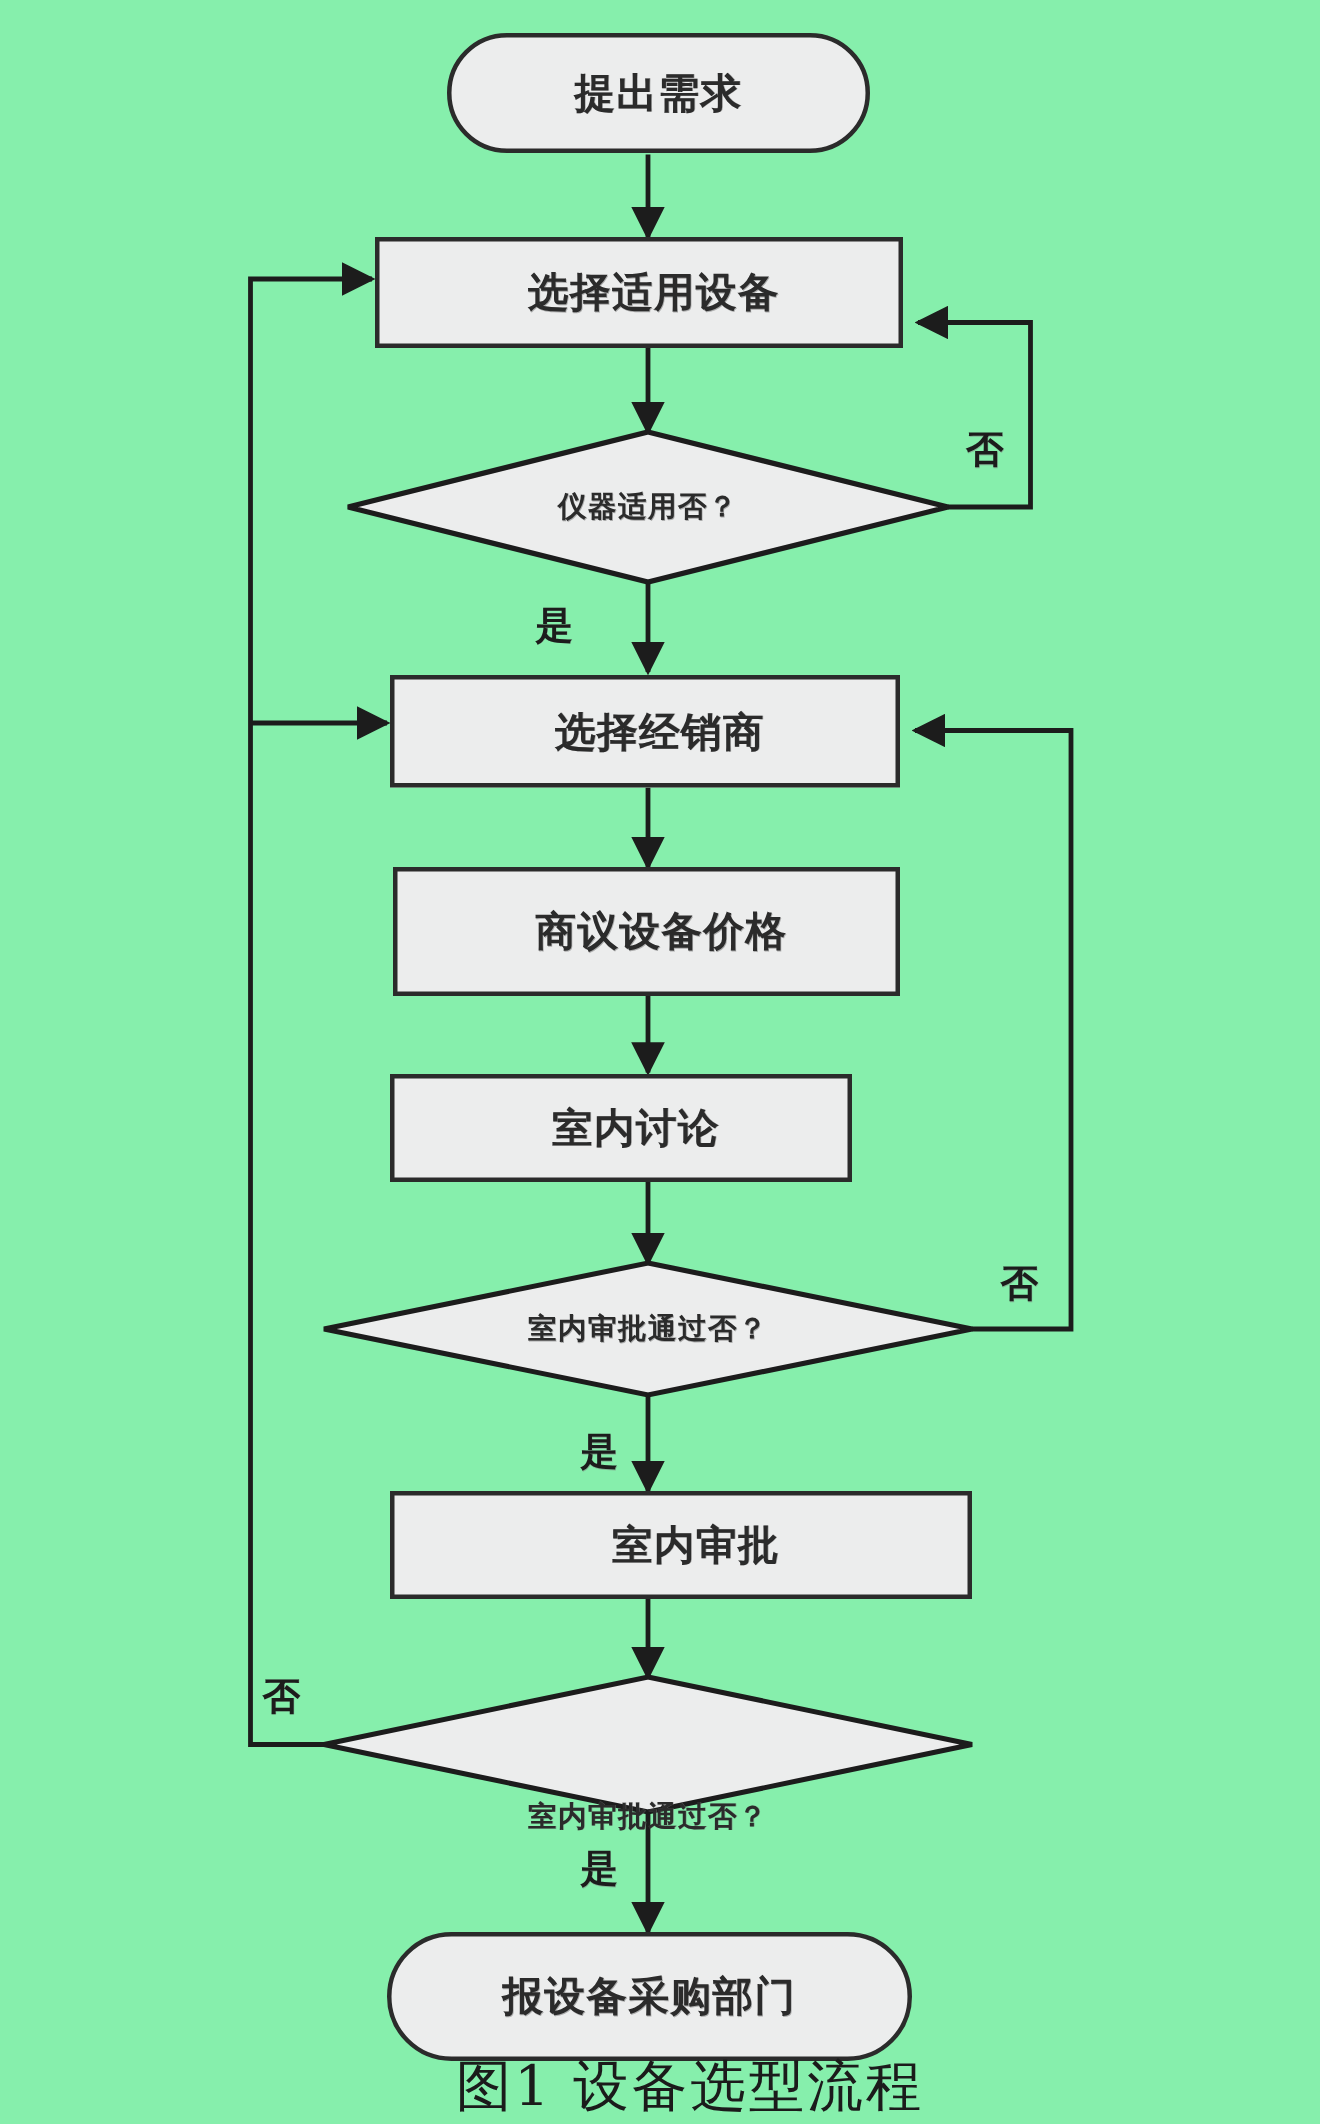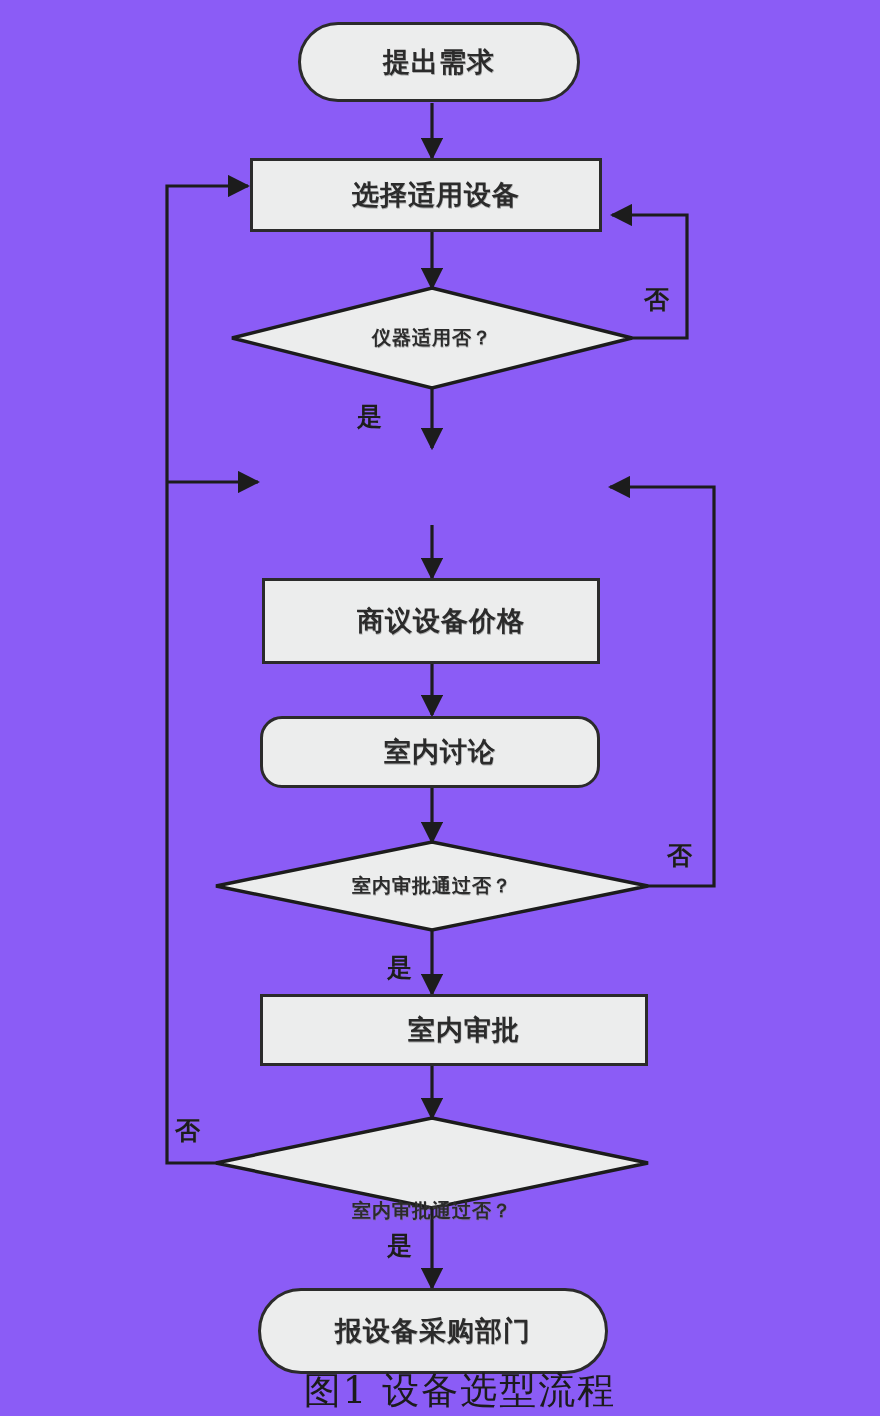--- a/index.html
+++ b/index.html
@@ -11,21 +11,21 @@
   body {
     width: 880px;
     height: 1416px;
     font-family: "DejaVu Sans", "Liberation Sans", sans-serif;
     overflow: hidden;
   }
   #figure-root {
     position: relative;
     width: 880px;
     height: 1416px;
-    background: #8b5cf6;
+    background: #86efac;
   }
   #flow-svg {
     position: absolute;
     left: 0;
     top: 0;
     width: 880px;
     height: 1416px;
   }
   .node-box {
     position: absolute;
@@ -125,24 +125,25 @@
       <polygon points="432,1118 648,1163 432,1208 216,1163" fill="#eceded" stroke="#1c1c1c" stroke-width="3.4"></polygon>
     </g>
   </svg>
 
   <div class="node-box node-terminal" style="left:298px; top:22px; width:282px; height:80px;">提出需求</div>
 
   <div class="node-box node-process" style="left:250px; top:158px; width:352px; height:74px;">选择适用设备</div>
 
   <div class="node-decision" style="left:282px; top:313px; width:300px; height:50px;">仪器适用否？</div>
 
+  <div class="node-box node-process" style="left:260px; top:450px; width:340px; height:75px;">选择经销商</div>
 
   <div class="node-box node-process" style="left:262px; top:578px; width:338px; height:86px;">商议设备价格</div>
 
-  <div class="node-box node-process" style="left:260px; top:716px; width:340px; height:72px;border-radius:22px;">室内讨论</div>
+  <div class="node-box node-process" style="left:260px; top:716px; width:308px; height:72px;">室内讨论</div>
 
   <div class="node-decision" style="left:262px; top:861px; width:340px; height:50px;">室内审批通过否？</div>
 
   <div class="node-box node-process" style="left:260px; top:994px; width:388px; height:72px;">室内审批</div>
 
   <div class="node-decision" style="left:262px; top:1186px; width:340px; height:50px;">室内审批通过否？</div>
 
   <div class="node-box node-terminal" style="left:258px; top:1288px; width:350px; height:86px;">报设备采购部门</div>
 
   <div class="edge-label" style="left:644px; top:287px;">否</div>

